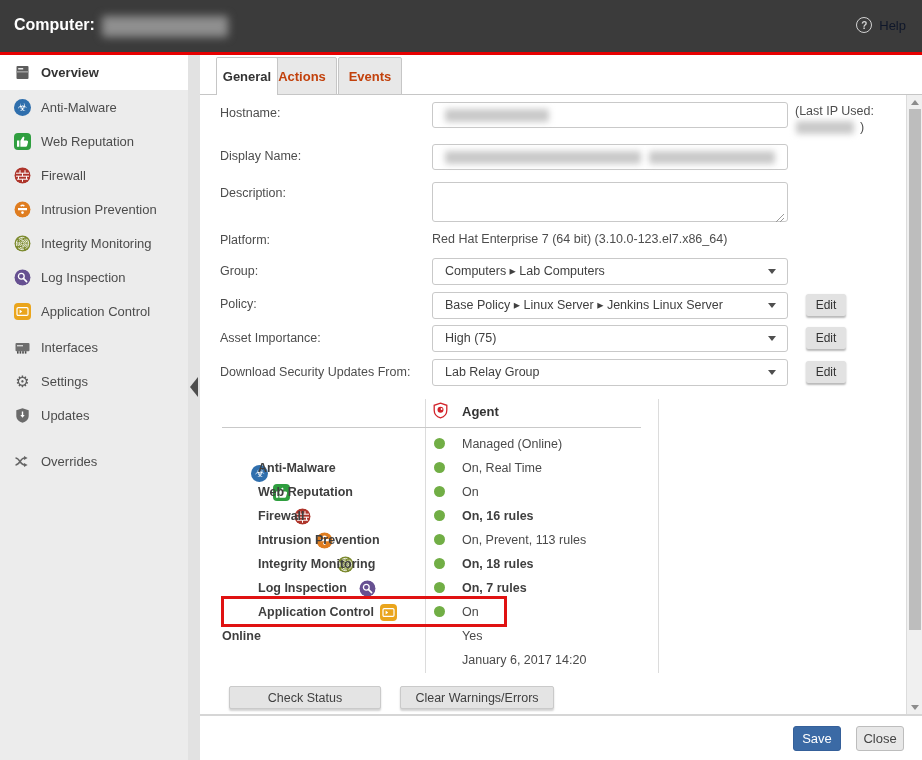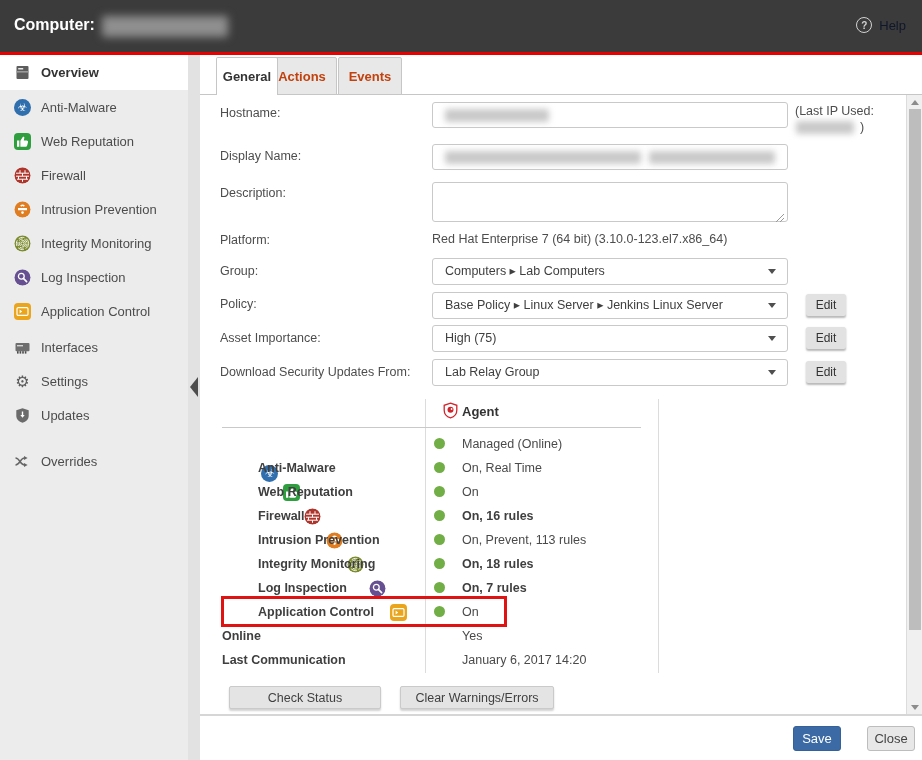--- a/index.html
+++ b/index.html
@@ -1,19 +1,19 @@
 <!DOCTYPE html>
 <html><head>
 <meta charset="utf-8">
 <style>
   * { margin:0; padding:0; box-sizing:border-box; }
   html,body { background:#fff; }
   .page {
     position:relative; width:922px; height:760px; overflow:hidden;
-    font-family:"Liberation Sans", sans-serif; background:#fff;padding-left:10px;
+    font-family:"Liberation Sans", sans-serif; background:#fff;
     -webkit-font-smoothing:antialiased;
   }
   .abs { position:absolute; }
 
   
   .topbar { left:0; top:0; width:922px; height:52px; background:#3b3b3b; }
   .topbar-title { left:14px; top:16px; font-size:16px; font-weight:bold; color:#fff; }
   .redact { background:#c9c9c9; filter:blur(3px); border-radius:2px; }
   .redact-dark { background:#8f8f8f; filter:blur(4px); border-radius:2px; }
   .help-wrap { right:16px; top:17px; display:flex; align-items:center; gap:7px; cursor:pointer; }
@@ -84,21 +84,21 @@
     border-top:5px solid #8c8c8c; }
   .sthumb { position:absolute; left:2px; top:14px; width:12px; height:521px; background:#bdbdbd; cursor:grab; }
 
   
   .footline { left:200px; top:714px; width:722px; height:2px; background:#d6d6d6; }
   .savebtn { left:793px; top:726px; width:48px; height:25px; background:#3b6aa5;
     border:1px solid #35609a; border-radius:3px; color:#fff; font-size:13px;
     display:flex; align-items:center; justify-content:center; cursor:pointer; }
   .closebtn { left:856px; top:726px; width:48px; height:25px; background:#e8e8e8;
     border:1px solid #bdbdbd; border-radius:3px; color:#444; font-size:13px;
-    display:flex; align-items:center; justify-content:center; cursor:pointer;margin-left:11px; }
+    display:flex; align-items:center; justify-content:center; cursor:pointer; }
 </style>
 </head>
 <body>
 
 <div class="page">
 
   
   <div class="abs topbar"></div>
   <div class="abs topbar-title">Computer:</div>
   <div class="abs redact-dark" style="left:102px; top:16px; width:126px; height:21px;"></div>
@@ -397,21 +397,20 @@
   <div class="abs t-label" style="left:258px; top:600px;">Application Control</div>
   <div class="abs dot" style="left:434px; top:606px;"></div>
   <div class="abs t-value" style="left:462px; top:600px;">On</div>
   <div class="abs redbox" style="left:221px; top:596px; width:286px; height:31px;"></div>
 
   
   <div class="abs t-label" style="left:222px; top:624px;">Online</div>
   <div class="abs t-value" style="left:462px; top:624px;">Yes</div>
 
   
-  <div class="abs t-label" style="left:222px; top:648px;">Last Communication</div>
   <div class="abs t-value" style="left:462px; top:648px;">January 6, 2017 14:20</div>
 
   
   <div class="abs greybtn" style="left:400px; top:686px; width:154px;">Clear Warnings/Errors</div>
   <div class="abs greybtn" style="left:229px; top:686px; width:152px;">Check Status</div>
 
   
   <div class="abs sbar">
     <div class="sbtn" style="top:0;">
         <span class="tri-up"></span>

